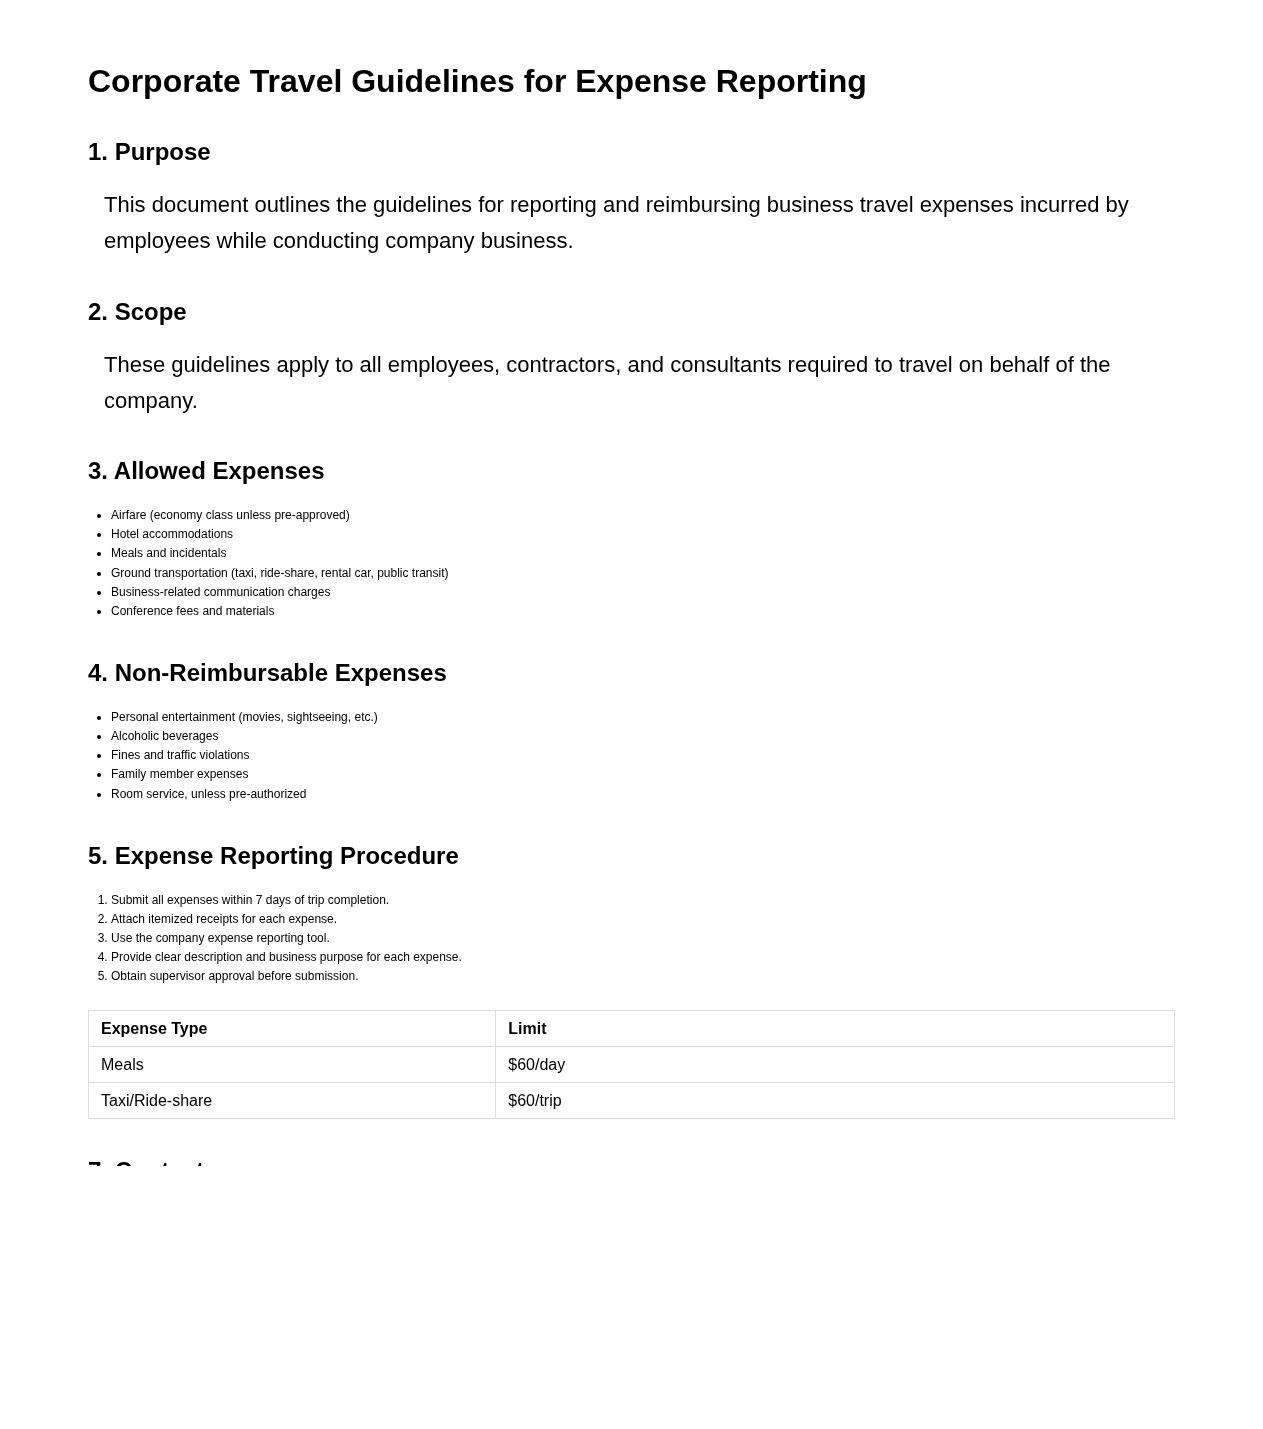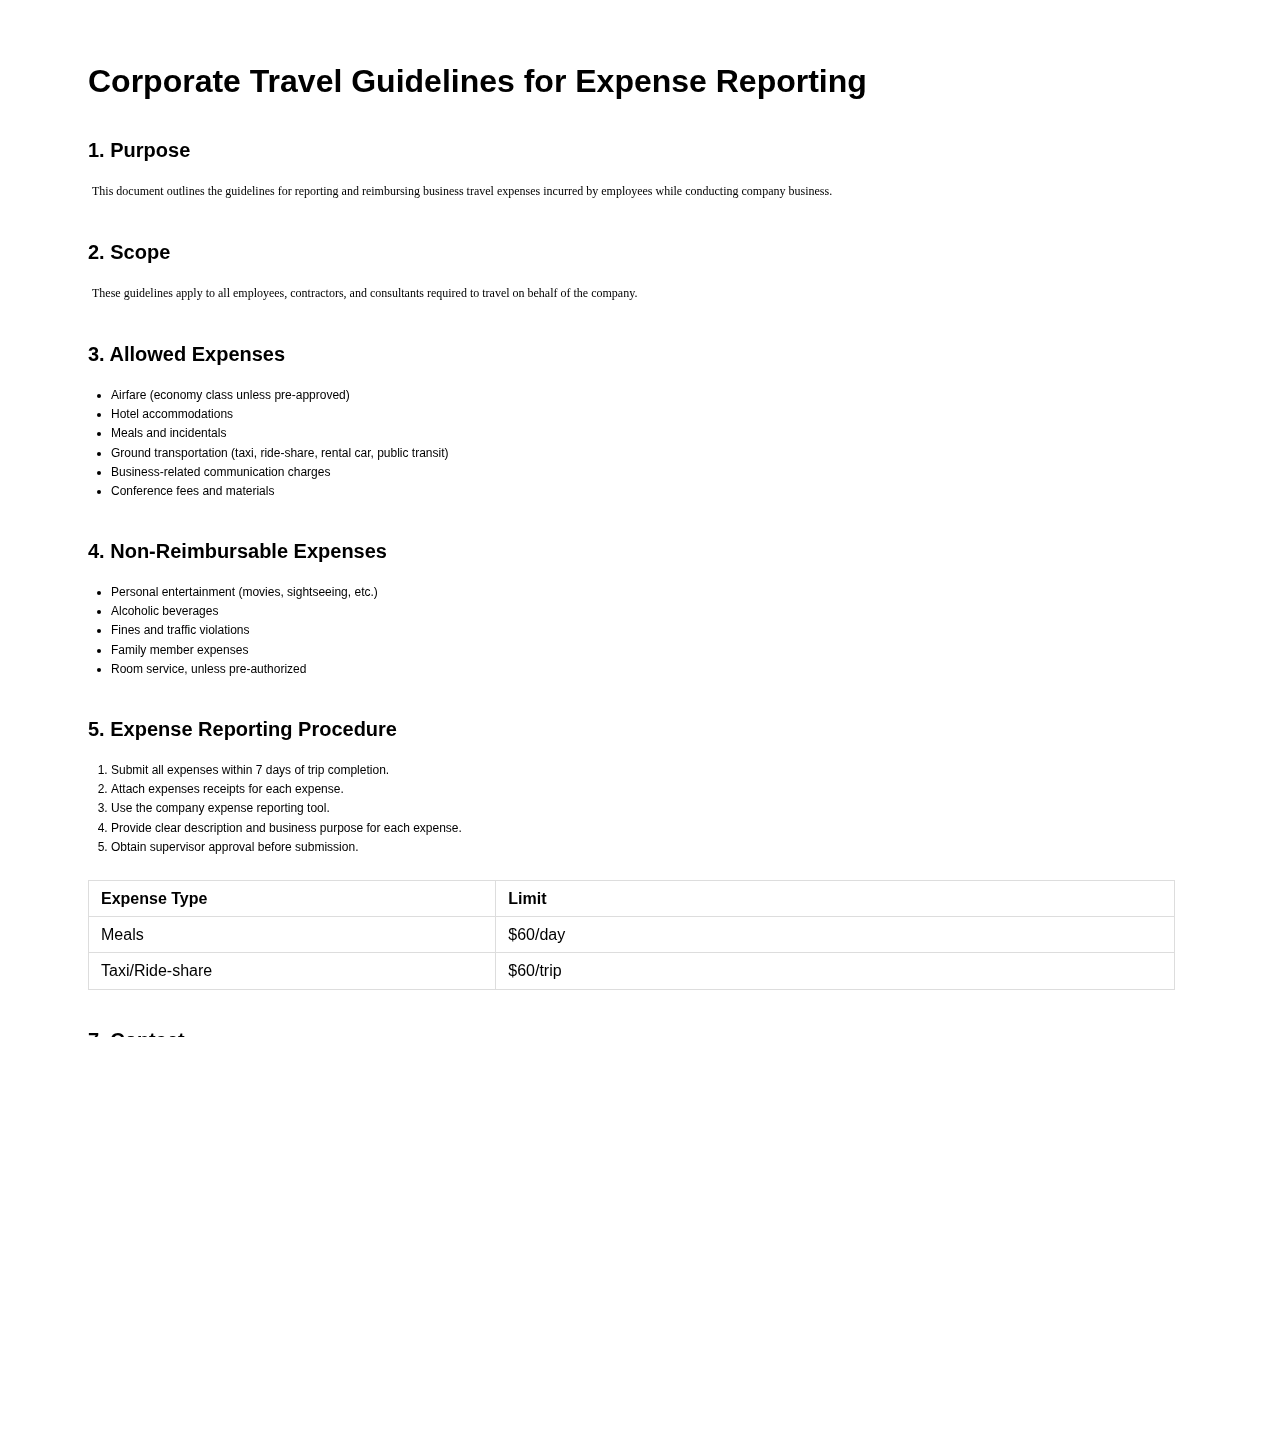--- a/index.html
+++ b/index.html
@@ -18,30 +18,29 @@
     font-family: "Liberation Sans", "DejaVu Sans", sans-serif;
     color: #000000;
   }
   h1.doc-title {
     font-size: 32px;
     font-weight: bold;
     line-height: 1.2;
     margin: 0 0 22px 0;
   }
   h2.section-heading {
-    font-size: 20px;
+    font-size: 24px;
     font-weight: bold;
     line-height: 1.2;
     margin: 38px 0 20px 0;
   }
   p.body-text {
-    font-size: 12px;
+    font-size: 22px;
     line-height: 1.65;
-    margin: 16px 4px;
-    font-family: Liberation Serif, serif;
+    margin: 16px 16px;
   }
   ul.bullet-list, ol.numbered-list {
     margin: 16px 0;
     padding-left: 23px;
   }
   ul.bullet-list li, ol.numbered-list li {
     font-size: 12px;
     line-height: 1.6;
   }
   table.limits-table {
@@ -94,21 +93,21 @@
     <li>Personal entertainment (movies, sightseeing, etc.)</li>
     <li>Alcoholic beverages</li>
     <li>Fines and traffic violations</li>
     <li>Family member expenses</li>
     <li>Room service, unless pre-authorized</li>
   </ul>
 
   <h2 class="section-heading">5. Expense Reporting Procedure</h2>
   <ol class="numbered-list">
     <li>Submit all expenses within 7 days of trip completion.</li>
-    <li>Attach expenses receipts for each expense.</li>
+    <li>Attach itemized receipts for each expense.</li>
     <li>Use the company expense reporting tool.</li>
     <li>Provide clear description and business purpose for each expense.</li>
     <li>Obtain supervisor approval before submission.</li>
   </ol>
 
   <table class="limits-table">
     <thead>
       <tr>
         <th class="col-type">Expense Type</th>
         <th>Limit</th>

